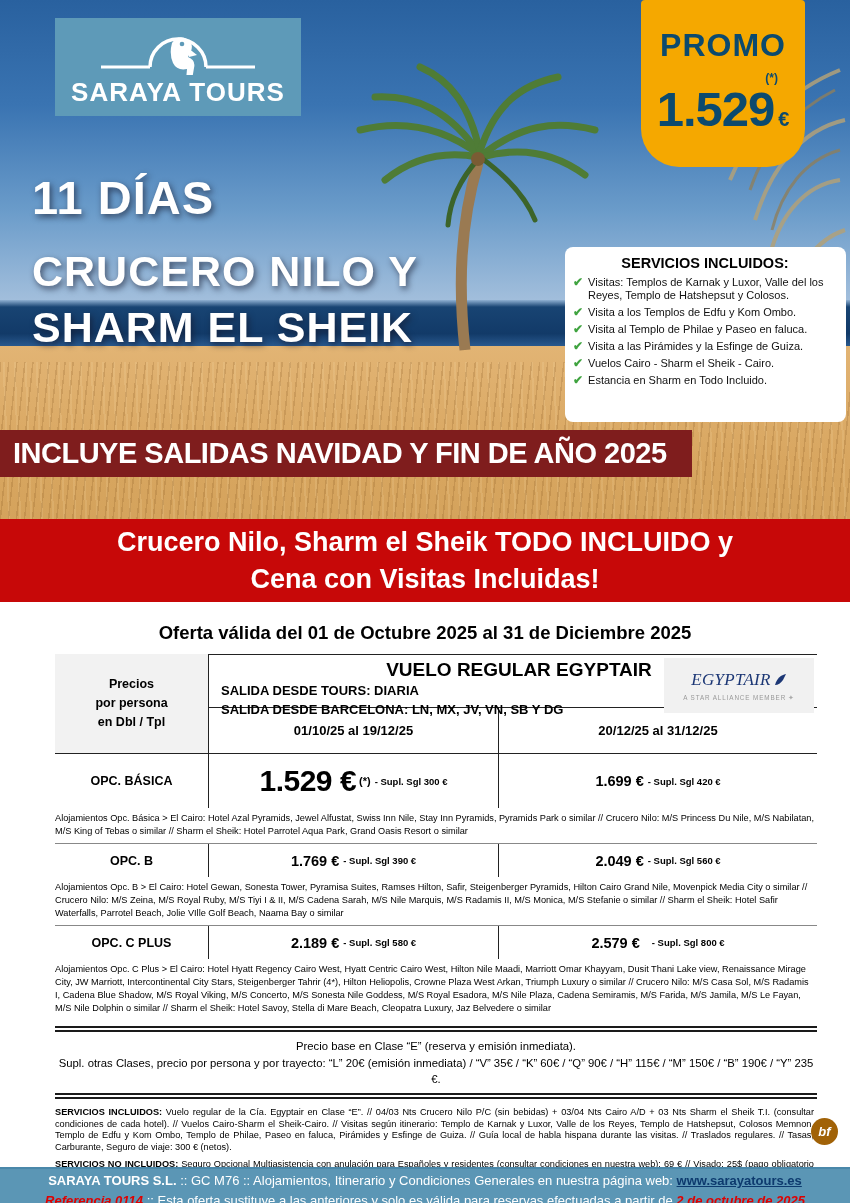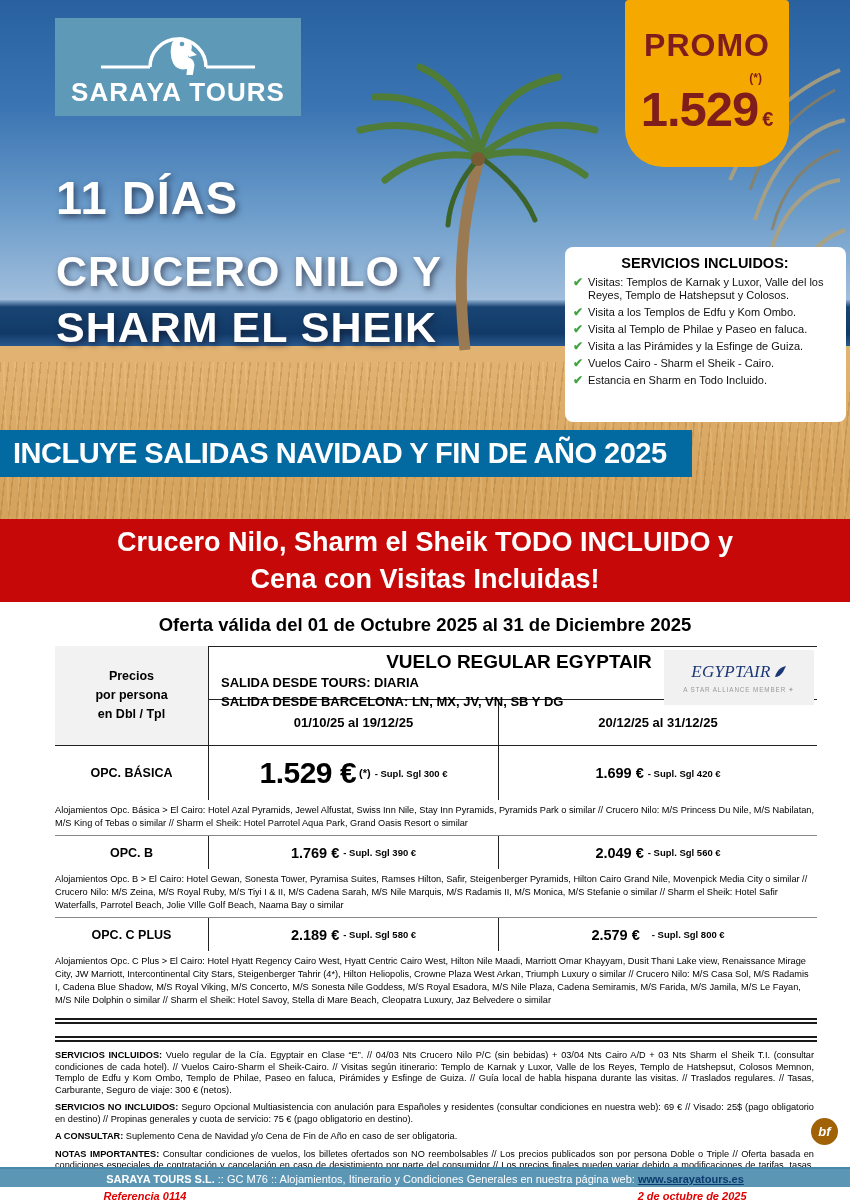--- a/index.html
+++ b/index.html
@@ -23,44 +23,44 @@
   .lounger .top{height:18px;border-radius:2px;
         background:linear-gradient(180deg,#dba84f,#c08739 60%,#9a6a28),
                    repeating-linear-gradient(90deg,rgba(0,0,0,.14) 0 2px,transparent 2px 15px);}
   .lounger .side{height:9px;width:94%;margin-left:3%;background:#a06e29;}
   .lounger .leg{position:absolute;bottom:0;width:6px;height:12px;background:#8a5c20;}
   .palm,.drypalm{position:absolute;}
   
   .logo-box{position:absolute;left:55px;top:18px;width:246px;height:98px;background:#5e9ab8;
         display:flex;flex-direction:column;align-items:center;justify-content:center;z-index:5;}
   .brand-name{color:#fff;font-weight:bold;font-size:26px;letter-spacing:1px;margin-top:2px;}
-  .promo{position:absolute;left:625px;top:0;width:164px;height:167px;background:#F5A800;
-        border-radius:4px 4px 38px 38px;color:#7f1d1d;text-align:center;z-index:6;box-sizing:border-box;}
+  .promo{position:absolute;left:641px;top:0;width:164px;height:167px;background:#F5A800;
+        border-radius:4px 4px 38px 38px;color:#0c4a6e;text-align:center;z-index:6;box-sizing:border-box;}
   .promo-label{font-size:32px;font-weight:bold;margin-top:27px;letter-spacing:1px;}
   .promo-ast{font-size:12px;font-weight:bold;text-align:right;margin:8px 27px 0 0;line-height:1;}
   .promo-price{font-size:49px;font-weight:bold;line-height:1;margin-top:1px;letter-spacing:-1px;}
   .promo-price .eur{font-size:20px;letter-spacing:0;margin-left:4px;}
-  .hero-title{position:absolute;left:56px;top:170px;color:#fff;font-weight:bold;z-index:4;
+  .hero-title{position:absolute;left:32px;top:170px;color:#fff;font-weight:bold;z-index:4;
         text-shadow:2px 3px 6px rgba(22,25,45,.65);letter-spacing:1px;}
   .ht1{font-size:47px;margin-bottom:18px;}
   .ht2{font-size:43px;line-height:56px;}
   .services{position:absolute;left:565px;top:247px;width:281px;height:175px;background:#fff;
         border-radius:8px;padding:8px 9px 4px 8px;box-sizing:border-box;z-index:5;}
   .sv-title{text-align:center;font-weight:bold;font-size:14.5px;margin-bottom:5px;color:#000;}
   .sv-item{display:flex;gap:5px;font-size:11px;line-height:1.22;margin-bottom:3.5px;color:#111;}
   .sv-check{color:#3fa33f;font-weight:bold;font-size:12px;flex:0 0 auto;line-height:1.1;}
-  .banner1{position:absolute;left:0;top:430px;width:692px;height:47px;background:#0369a1;color:#fff;
+  .banner1{position:absolute;left:0;top:430px;width:692px;height:47px;background:#7f1d1d;color:#fff;
         font-weight:bold;font-size:29px;line-height:47px;padding-left:13px;letter-spacing:-0.5px;
         box-sizing:border-box;z-index:7;white-space:nowrap;}
   .banner2{position:absolute;left:0;top:519px;width:850px;height:83px;background:#C70808;color:#fff;
         text-align:center;font-weight:bold;font-size:27px;line-height:37px;padding-top:5px;
         box-sizing:border-box;z-index:7;}
   
   .content{position:absolute;top:602px;left:0;width:850px;color:#000;}
-  .offer{margin:12px 0 10px;text-align:center;font-size:18.5px;font-weight:bold;}
+  .offer{margin:20px 0 10px;text-align:center;font-size:18.5px;font-weight:bold;}
   .ptable{margin-left:55px;width:762px;display:grid;grid-template-columns:154px 290px 318px;
         grid-template-rows:54px 46px 54px auto 33px auto 33px auto;}
   .c{display:flex;align-items:center;justify-content:center;box-sizing:border-box;}
   .lefthead{background:#f2f2f2;border-right:1.5px solid #222;border-bottom:1.5px solid #222;
         font-weight:bold;font-size:12.5px;white-space:pre-line;text-align:center;line-height:1.5;}
   .flighthead{border-top:1.5px solid #222;border-bottom:1.5px solid #222;position:relative;
         display:block;padding:3px 0 0 12px;box-sizing:border-box;}
   .fh-title{text-align:center;font-size:19px;font-weight:bold;margin-top:1px;}
   .fh-salidas{font-size:13px;font-weight:bold;line-height:1.45;margin-top:1px;}
   .airline{position:absolute;top:3px;right:3px;width:150px;height:55px;background:#f1f1f1;
@@ -79,23 +79,23 @@
         border-bottom:1.5px solid #888;}
   .noterow.last{border-bottom:none;}
   .rule2{margin:6px 0 0 55px;width:762px;height:6px;border-top:2px solid #1a1a1a;
         border-bottom:2px solid #1a1a1a;box-sizing:border-box;}
   .base{width:762px;margin-left:55px;text-align:center;font-size:11.3px;line-height:1.45;padding:6px 0;}
   .paras{margin:8px 36px 0 55px;font-size:9.2px;line-height:1.25;text-align:justify;}
   .paras p{margin:0 0 6px;}
   .bf{position:absolute;left:811px;top:1118px;width:27px;height:27px;border-radius:50%;background:#a16207;
         color:#fff;display:flex;align-items:center;justify-content:center;font-size:13px;font-weight:bold;
         font-style:italic;}
-  .footer{position:absolute;left:0;top:1167px;width:850px;height:20px;background:#5B96B5;
+  .footer{position:absolute;left:0;top:1167px;width:850px;height:36px;background:#5B96B5;
         border-top:2px solid #4a88aa;box-sizing:border-box;text-align:center;color:#fff;
-        font-size:11px;line-height:1.55;padding-top:2px;}
+        font-size:13px;line-height:1.55;padding-top:2px;}
   .footer a{color:#0d3a6e;font-weight:bold;text-decoration:underline;cursor:pointer;}
   .footer .red{color:#e00000;font-weight:bold;font-style:italic;}
   .footer b{font-weight:bold;}
 </style>
 </head>
 <body>
 
 <div class="page">
 
   <div class="hero">
@@ -265,20 +265,22 @@
       </div>
       <div class="c" style="grid-column:3;grid-row:7;gap:8px;">
         <span class="mp">2.579 €</span>
         <span class="sfx">- Supl. Sgl 800 €</span>
       </div>
       <div class="noterow last" style="grid-row:8;">Alojamientos Opc. C Plus &gt; El Cairo: Hotel Hyatt Regency Cairo West, Hyatt Centric Cairo West, Hilton Nile Maadi, Marriott Omar Khayyam, Dusit Thani Lake view, Renaissance Mirage City, JW Marriott, Intercontinental City Stars, Steigenberger Tahrir (4*), Hilton Heliopolis, Crowne Plaza West Arkan, Triumph Luxury o similar // Crucero Nilo: M/S Casa Sol, M/S Radamis I, Cadena Blue Shadow, M/S Royal Viking, M/S Concerto, M/S Sonesta Nile Goddess, M/S Royal Esadora, M/S Nile Plaza, Cadena Semiramis, M/S Farida, M/S Jamila, M/S Le Fayan, M/S Nile Dolphin o similar // Sharm el Sheik: Hotel Savoy, Stella di Mare Beach, Cleopatra Luxury, Jaz Belvedere o similar</div>
     </div>
 
     <div class="rule2"></div>
     <div class="base">
+      <div>Precio base en Clase “E”  (reserva y emisión inmediata).</div>
+      <div>Supl. otras Clases, precio por persona y por trayecto: “L” 20€ (emisión inmediata) / “V” 35€ / “K” 60€ / “Q” 90€ / “H” 115€ / “M” 150€ / “B” 190€ / “Y” 235 €.</div>
     </div>
     <div class="rule2" style="margin-top:0;"></div>
 
     <div class="paras">
       <p><b>SERVICIOS INCLUIDOS:</b> <span>Vuelo regular de la Cía. Egyptair en Clase “E”. // 04/03 Nts Crucero Nilo P/C (sin bebidas) + 03/04 Nts Cairo A/D + 03 Nts Sharm el Sheik T.I. (consultar condiciones de cada hotel). // Vuelos Cairo-Sharm el Sheik-Cairo. // Visitas según itinerario: Templo de Karnak y Luxor, Valle de los Reyes, Templo de Hatshepsut, Colosos Memnon, Templo de Edfu y Kom Ombo, Templo de Philae, Paseo en faluca, Pirámides y Esfinge de Guiza. // Guía local de habla hispana durante las visitas. // Traslados regulares. // Tasas, Carburante, Seguro de viaje: 300 € (netos).</span></p>
       <p><b>SERVICIOS NO INCLUIDOS:</b> <span>Seguro Opcional Multiasistencia con anulación para Españoles y residentes (consultar condiciones en nuestra web): 69 € // Visado: 25$ (pago obligatorio en destino) // Propinas generales y cuota de servicio: 75 € (pago obligatorio en destino).</span></p>
       <p><b>A CONSULTAR:</b> <span>Suplemento Cena de Navidad y/o Cena de Fin de Año en caso de ser obligatoria.</span></p>
       <p><b>NOTAS IMPORTANTES:</b> <span>Consultar condiciones de vuelos, los billetes ofertados son NO reembolsables // Los precios publicados son por persona Doble o Triple // Oferta basada en condiciones especiales de contratación y cancelación en caso de desistimiento por parte del consumidor // Los precios finales pueden variar debido a modificaciones de tarifas, tasas, carburantes y/o cambios de divisas hasta 21 días antes de la salida.</span></p>
     </div>
   </div>

